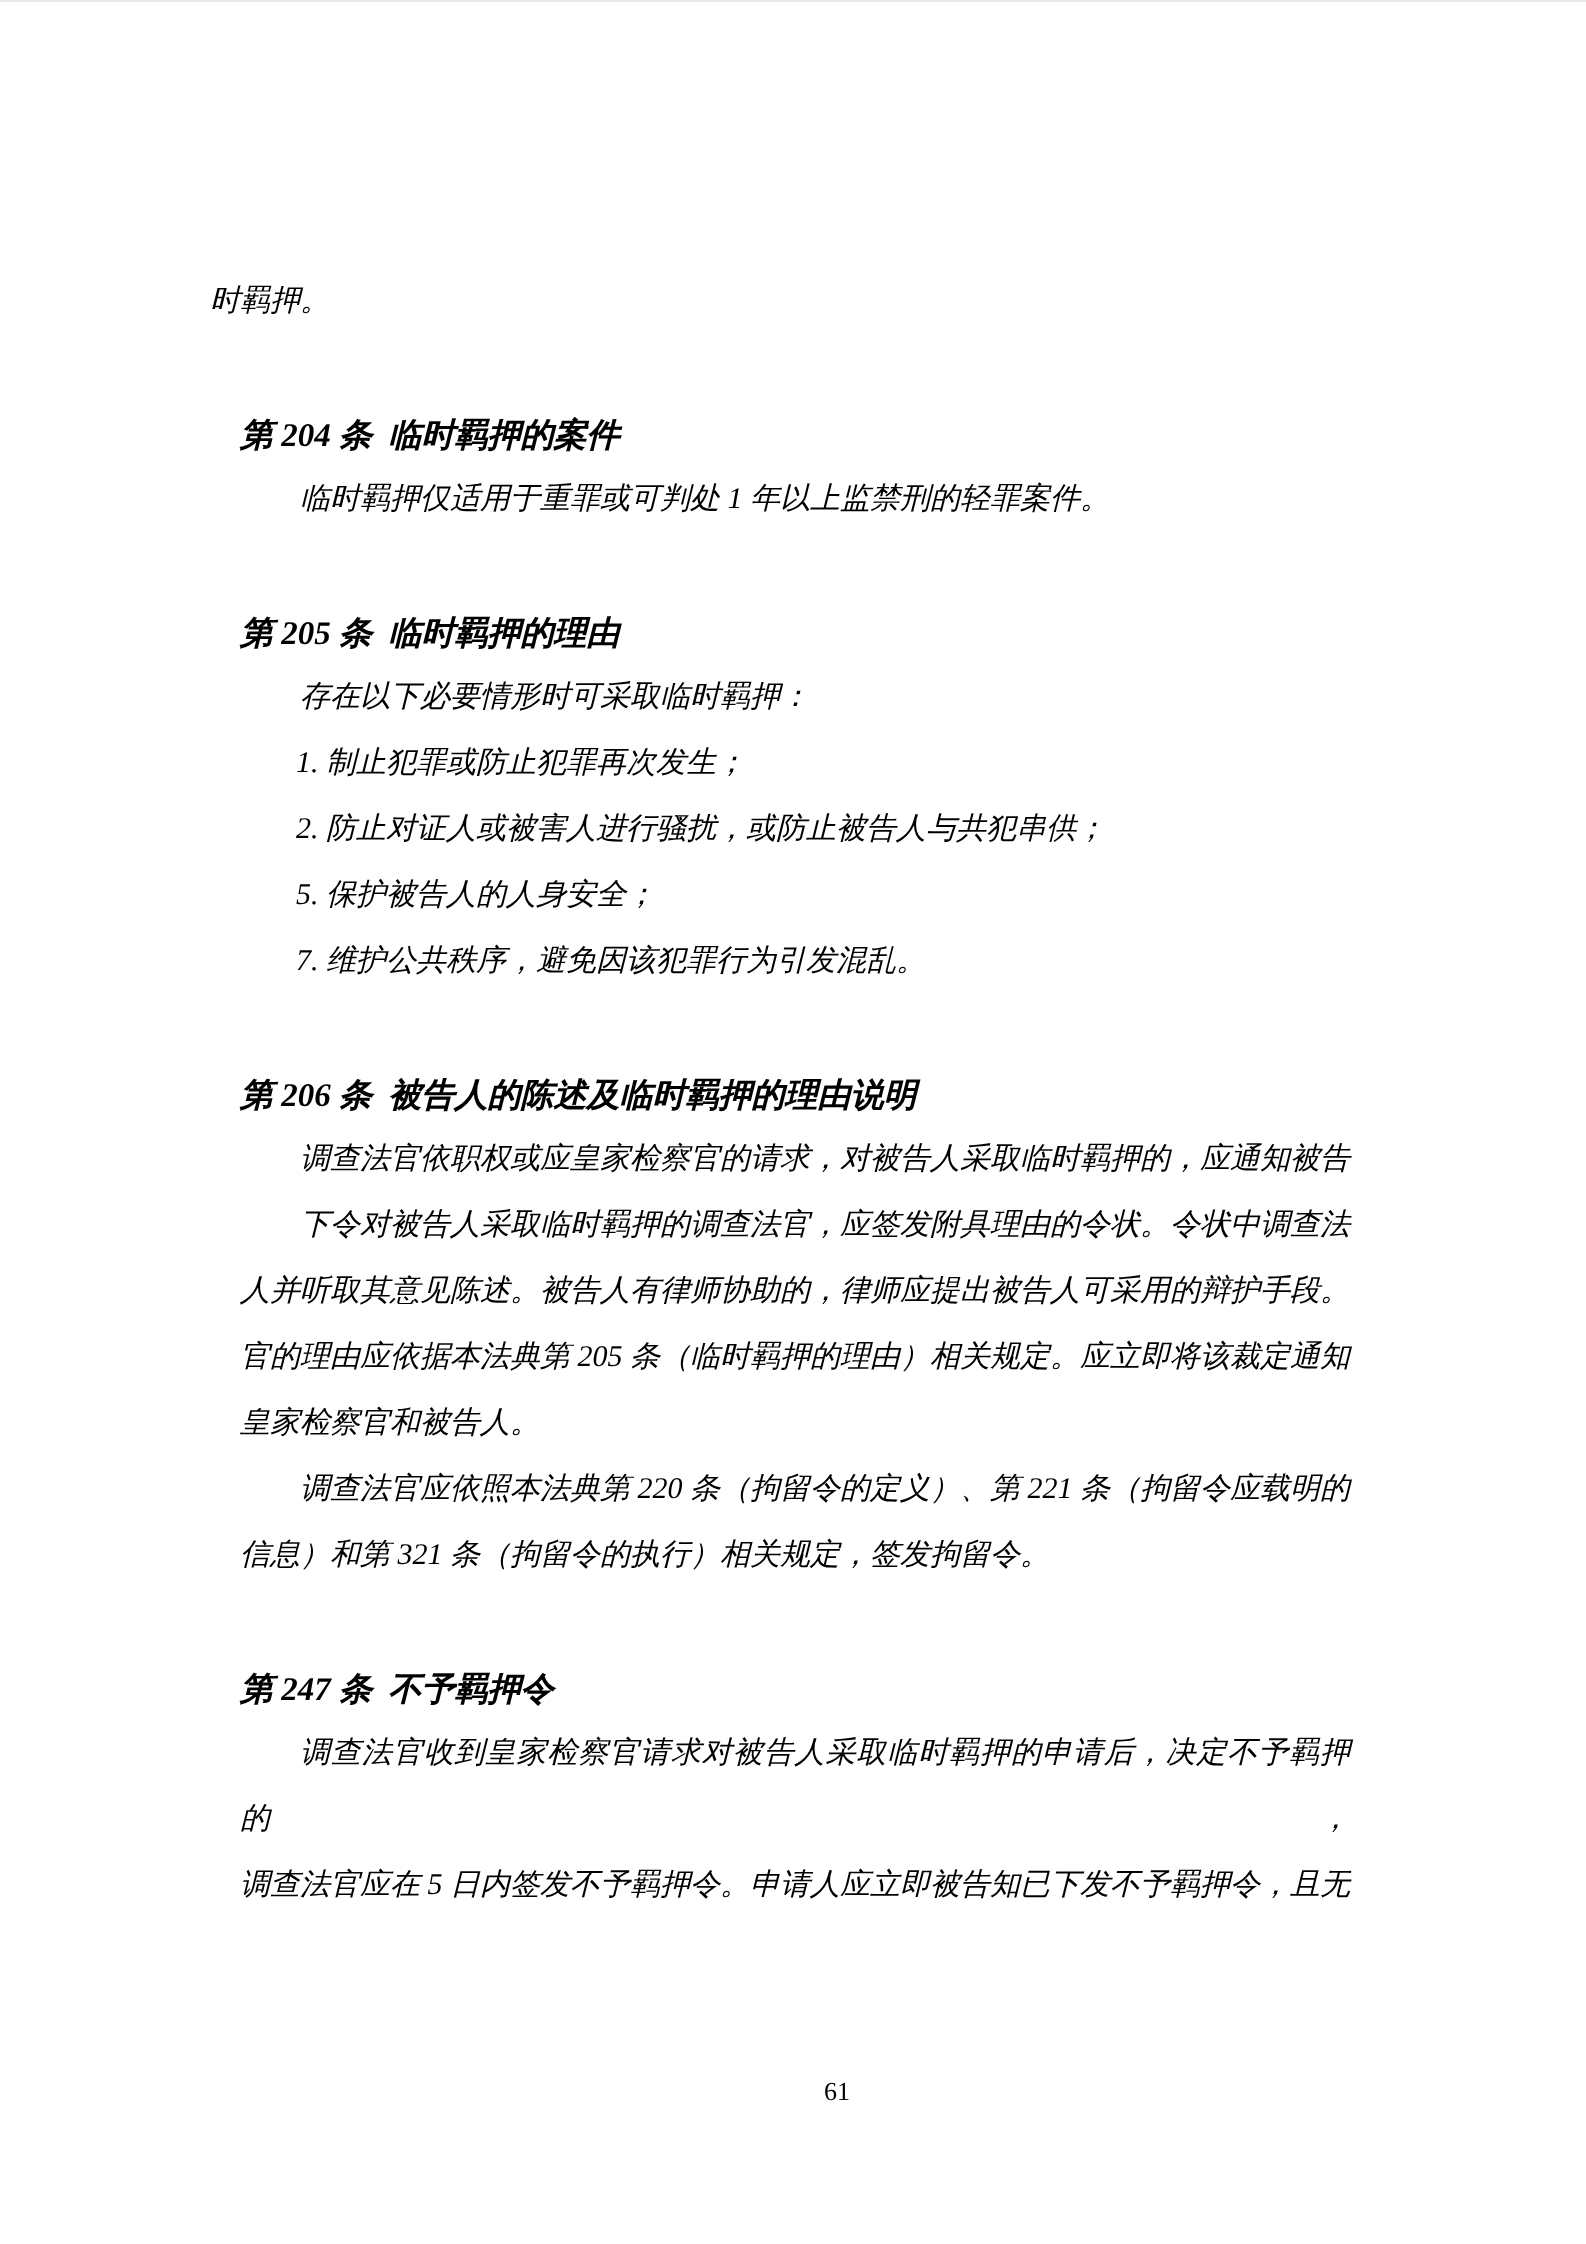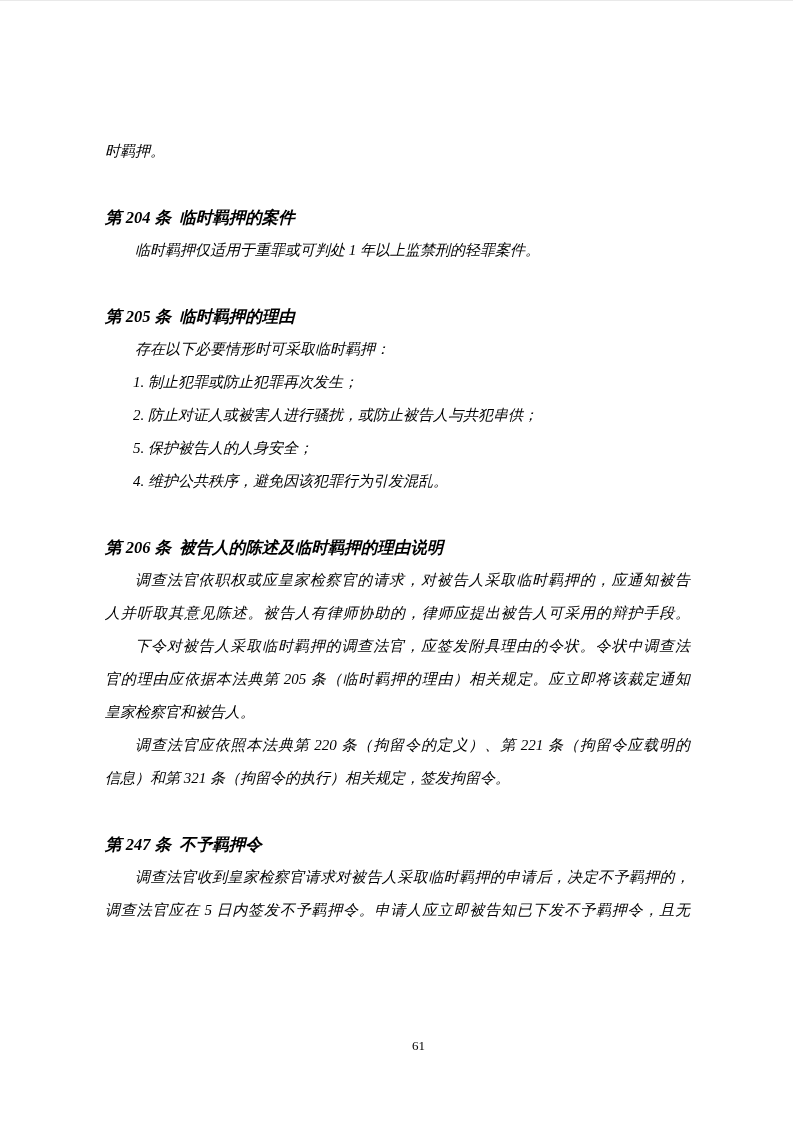--- a/index.html
+++ b/index.html
@@ -52,21 +52,21 @@
   .heading {
     margin: 33px 0 0 0;
     padding: 0;
     font-size: 16.5px;
     font-weight: bold;
     line-height: 33px;
     white-space: pre-wrap;
     color: #000000;
   }
   .sec {
-    margin: 0;
+    margin: 15px;
     padding: 0;
   }
   .pagenum {
     position: absolute;
     left: 0;
     right: 0;
     top: 1036px;
     text-align: center;
     font-size: 13px;
     line-height: 18px;
@@ -86,28 +86,28 @@
       <h2 class="heading">第 204 条  临时羁押的案件</h2>
       <p class="line fl">临时羁押仅适用于重罪或可判处 1 年以上监禁刑的轻罪案件。</p>
     </section>
 
     <section class="sec">
       <h2 class="heading">第 205 条  临时羁押的理由</h2>
       <p class="line fl">存在以下必要情形时可采取临时羁押：</p>
       <p class="line li">1. 制止犯罪或防止犯罪再次发生；</p>
       <p class="line li">2. 防止对证人或被害人进行骚扰，或防止被告人与共犯串供；</p>
       <p class="line li">5. 保护被告人的人身安全；</p>
-      <p class="line li">4. 维护公共秩序，避免因该犯罪行为引发混乱。</p>
+      <p class="line li">7. 维护公共秩序，避免因该犯罪行为引发混乱。</p>
     </section>
 
     <section class="sec">
       <h2 class="heading">第 206 条  被告人的陈述及临时羁押的理由说明</h2>
       <p class="line fl jl">调查法官依职权或应皇家检察官的请求，对被告人采取临时羁押的，应通知被告</p>
+      <p class="line fl jl">下令对被告人采取临时羁押的调查法官，应签发附具理由的令状。令状中调查法</p>
       <p class="line jl">人并听取其意见陈述。被告人有律师协助的，律师应提出被告人可采用的辩护手段。</p>
-      <p class="line fl jl">下令对被告人采取临时羁押的调查法官，应签发附具理由的令状。令状中调查法</p>
       <p class="line jl">官的理由应依据本法典第 205 条（临时羁押的理由）相关规定。应立即将该裁定通知</p>
       <p class="line">皇家检察官和被告人。</p>
       <p class="line fl jl">调查法官应依照本法典第 220 条（拘留令的定义）、第 221 条（拘留令应载明的</p>
       <p class="line">信息）和第 321 条（拘留令的执行）相关规定，签发拘留令。</p>
     </section>
 
     <section class="sec">
       <h2 class="heading">第 247 条  不予羁押令</h2>
       <p class="line fl jl">调查法官收到皇家检察官请求对被告人采取临时羁押的申请后，决定不予羁押的，</p>
       <p class="line jl">调查法官应在 5 日内签发不予羁押令。申请人应立即被告知已下发不予羁押令，且无</p>

